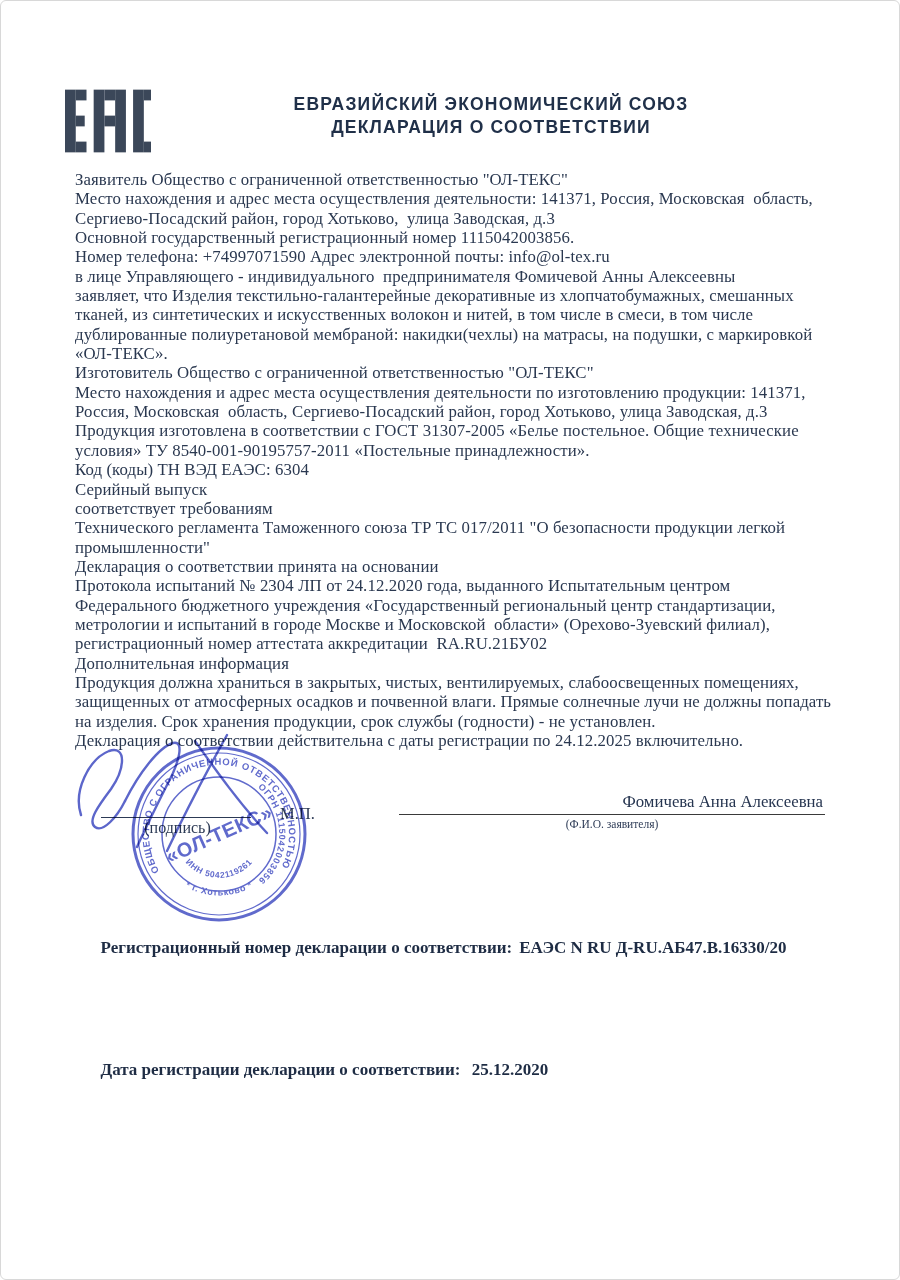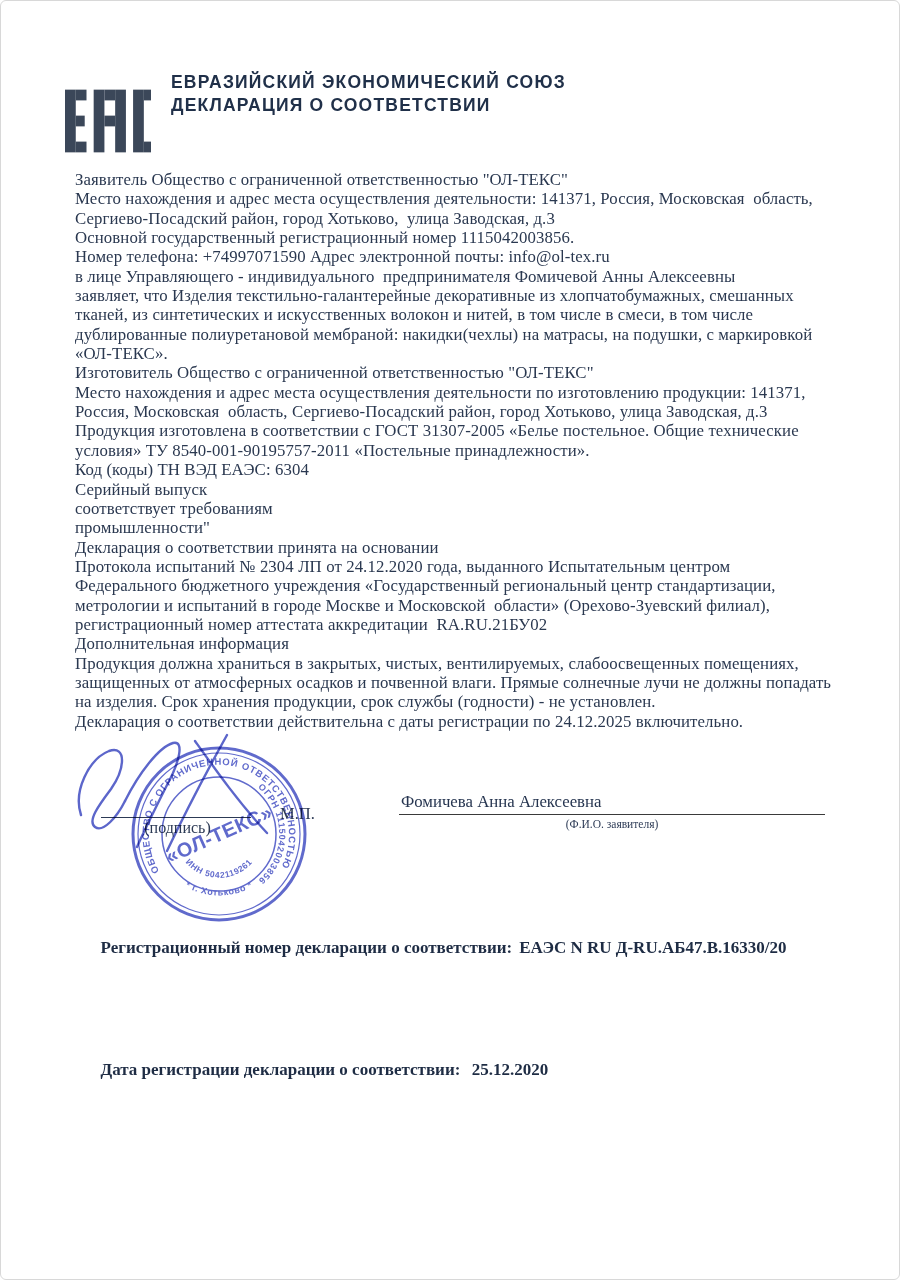--- a/index.html
+++ b/index.html
@@ -4,35 +4,35 @@
 <style>
   html,body { margin:0; padding:0; background:#ffffff; }
   .page {
     position:relative; width:900px; height:1280px; background:#ffffff;
     font-family:"Liberation Serif", serif; color:var(--text,#263550);
     border:1px solid #d8d8d8; border-radius:6px; box-sizing:border-box; overflow:hidden;
   }
   .eac-logo { position:absolute; left:64px; top:84px; width:86px; height:72px; }
   .eac-logo rect { fill:var(--logo,#3b4759); }
   .header {
-    position:absolute; left:170px; top:70px; width:640px; 
+    position:absolute; left:170px; top:92px; width:640px; text-align:center;
     font-family:"Liberation Sans", sans-serif; font-weight:bold;
     font-size:17.5px; line-height:23px; letter-spacing:1.2px; color:var(--heading,#203049);
   }
   .doc-body { position:absolute; left:74px; top:169px; width:806px; }
   .tline { white-space:pre; font-size:16.8px; line-height:19.35px; letter-spacing:0.1px; }
   .b { font-weight:normal; }
 
   
   .sig-line-left { position:absolute; left:100px; top:796px; width:150px; height:20px;
     border-bottom:1.6px solid #2c3a55; }
   .sig-caption-left { position:absolute; left:104px; top:818px; width:145px; text-align:center;
     font-size:16px; color:#2c3a55; }
   .mp-label { position:absolute; left:279px; top:803px; font-size:16.5px; color:#2c3a55; }
-  .sig-name { position:absolute; left:400px; top:791px; width:422px; text-align:left;
+  .sig-name { position:absolute; left:400px; top:791px; width:422px; text-align:right;
     font-size:16.8px; color:#263550; }
   .sig-line-right { position:absolute; left:398px; top:793px; width:426px; height:20px;
     border-bottom:1.8px solid #3a3a3a; }
   .sig-caption-right { position:absolute; left:398px; top:817px; width:426px; text-align:center;
     font-size:11.5px; color:#2c3a55; }
 
   
   .reg { position:absolute; left:74px; top:861px; font-size:17px; line-height:24.5px;
     font-weight:bold; color:#1e2c44; white-space:pre; }
   .reg-value { margin-left:7px; }
@@ -91,20 +91,21 @@
       <div class="tline"><span>дублированные полиуретановой мембраной: накидки(чехлы) на матрасы, на подушки, с маркировкой</span></div>
       <div class="tline"><span>«ОЛ-ТЕКС».</span></div>
       <div class="tline"><span>Изготовитель Общество с ограниченной ответственностью "ОЛ-ТЕКС"</span></div>
       <div class="tline"><span>Место нахождения и адрес места осуществления деятельности по изготовлению продукции: 141371,</span></div>
       <div class="tline"><span>Россия, Московская  область, Сергиево-Посадский район, город Хотьково, улица Заводская, д.3</span></div>
       <div class="tline"><span>Продукция изготовлена в соответствии с ГОСТ 31307-2005 «Белье постельное. Общие технические</span></div>
       <div class="tline"><span>условия» ТУ 8540-001-90195757-2011 «Постельные принадлежности».</span></div>
       <div class="tline"><span>Код (коды) ТН ВЭД ЕАЭС: 6304</span></div>
       <div class="tline"><span>Серийный выпуск</span></div>
       <div class="tline"><span class="b">соответствует требованиям</span></div>
+      <div class="tline"><span>Технического регламента Таможенного союза ТР ТС 017/2011 "О безопасности продукции легкой</span></div>
       <div class="tline"><span>промышленности"</span></div>
       <div class="tline"><span class="b">Декларация о соответствии принята на основании</span></div>
       <div class="tline"><span>Протокола испытаний № 2304 ЛП от 24.12.2020 года, выданного Испытательным центром</span></div>
       <div class="tline"><span>Федерального бюджетного учреждения «Государственный региональный центр стандартизации,</span></div>
       <div class="tline"><span>метрологии и испытаний в городе Москве и Московской  области» (Орехово-Зуевский филиал),</span></div>
       <div class="tline"><span>регистрационный номер аттестата аккредитации  RA.RU.21БУ02</span></div>
       <div class="tline"><span class="b">Дополнительная информация</span></div>
       <div class="tline"><span>Продукция должна храниться в закрытых, чистых, вентилируемых, слабоосвещенных помещениях,</span></div>
       <div class="tline"><span>защищенных от атмосферных осадков и почвенной влаги. Прямые солнечные лучи не должны попадать</span></div>
       <div class="tline"><span>на изделия. Срок хранения продукции, срок службы (годности) - не установлен.</span></div>

